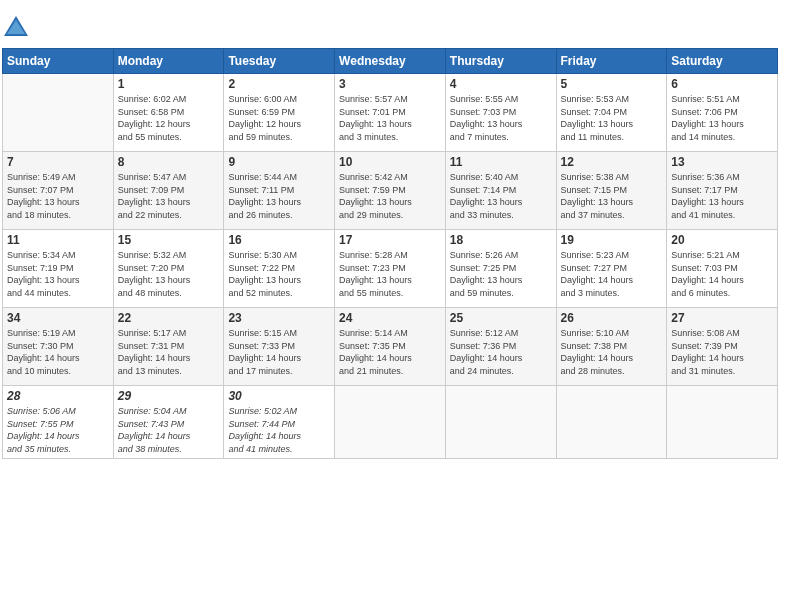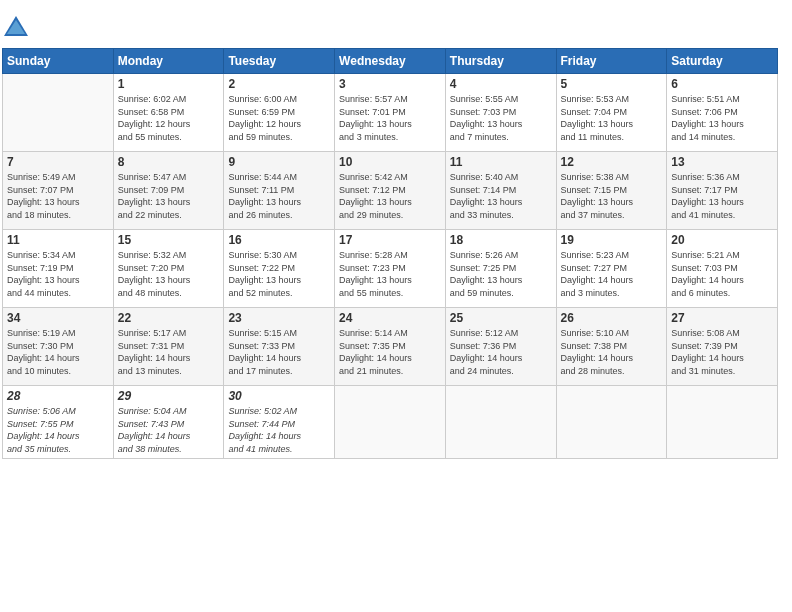--- a/index.html
+++ b/index.html
@@ -203,21 +203,21 @@
           <td>
             <div class="day-number">9</div>
             <div class="day-info">Sunrise: 5:44 AM</div>
             <div class="day-info">Sunset: 7:11 PM</div>
             <div class="day-info">Daylight: 13 hours</div>
             <div class="day-info">and 26 minutes.</div>
           </td>
           <td>
             <div class="day-number">10</div>
             <div class="day-info">Sunrise: 5:42 AM</div>
-            <div class="day-info">Sunset: 7:12 PM</div>
+            <div class="day-info">Sunset: 7:59 PM</div>
             <div class="day-info">Daylight: 13 hours</div>
             <div class="day-info">and 29 minutes.</div>
           </td>
           <td>
             <div class="day-number">11</div>
             <div class="day-info">Sunrise: 5:40 AM</div>
             <div class="day-info">Sunset: 7:14 PM</div>
             <div class="day-info">Daylight: 13 hours</div>
             <div class="day-info">and 33 minutes.</div>
           </td>

